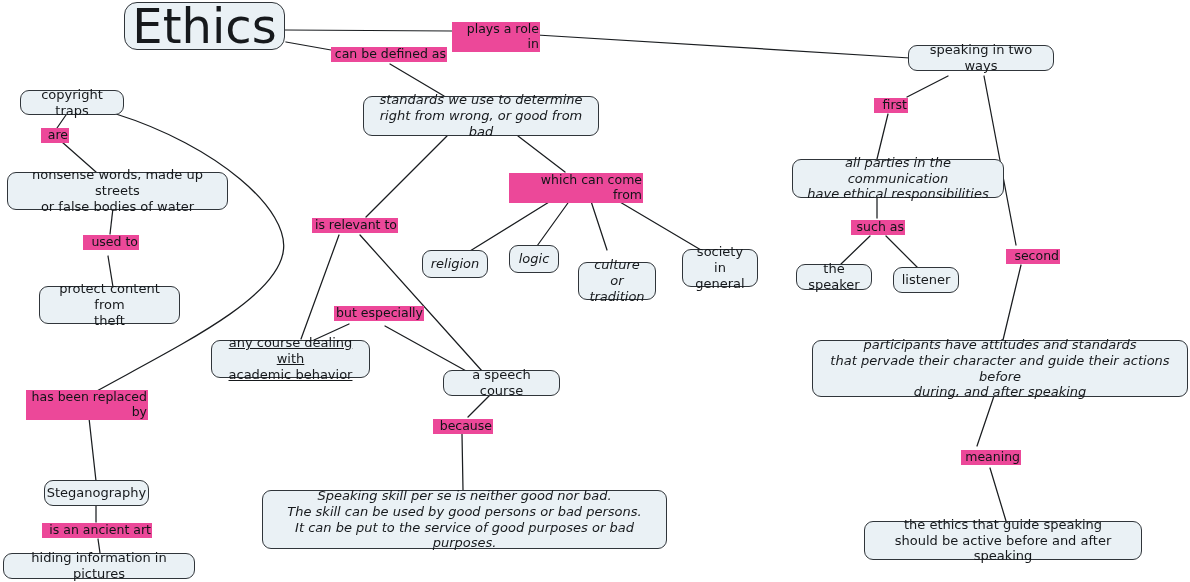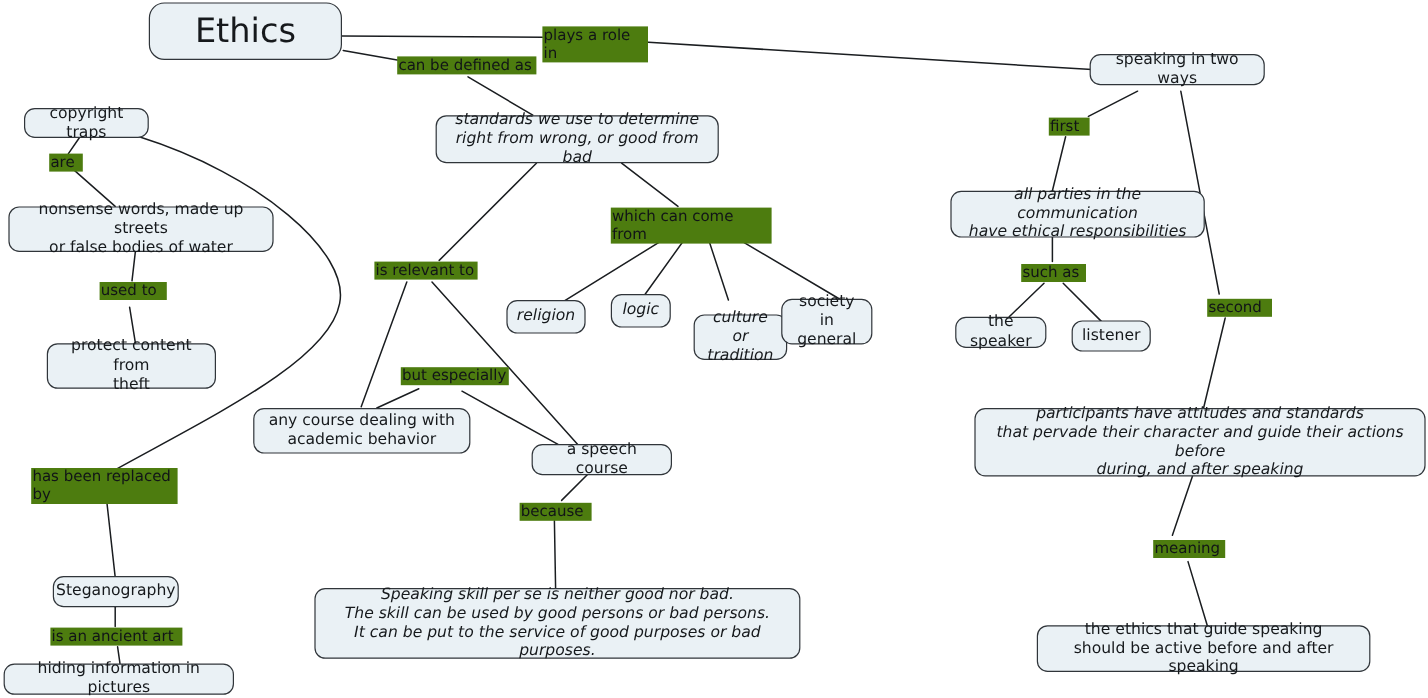--- a/index.html
+++ b/index.html
@@ -40,32 +40,32 @@
     line-height: 1.22;
     font-size: 13px;
     padding: 3px 8px;
     white-space: pre-line;
     z-index: 2;
   }
   .node.italic {
     font-style: italic;
   }
   .node.root {
-    font-size: 28px;
+    font-size: 48px;
     border-radius: 13px;
     border-width: 1.6px;
     letter-spacing: 0px;
     padding: 0 10px;
   }
   .link-label {
     position: absolute;
     font-size: 12.5px;
     color: #111417;
-    background: #4d7c0f;
-    text-align: left;
+    background: #ec4899;
+    text-align: right;
     line-height: 1.18;
     white-space: pre-line;
     z-index: 3;
     padding: 0 1px;
   }
 </style>
 </head>
 <body>
 
 <div id="map">
@@ -162,26 +162,26 @@
 
   <div class="node italic" style="left:509px; top:245px; width:50px; height:28px;">
     <span>logic</span>
   </div>
 
   <div class="node italic" style="left:578px; top:250px; width:78px; height:38px;margin-top:12px;">
     <span>culture or
 tradition</span>
   </div>
 
-  <div class="node" style="left:651px; top:249px; width:76px; height:38px;text-align:center;">
+  <div class="node" style="left:682px; top:249px; width:76px; height:38px;text-align:center;">
     <span>society in
 general</span>
   </div>
 
-  <div class="node" style="left:211px; top:340px; width:181px; height:38px;">
+  <div class="node" style="left:211px; top:340px; width:159px; height:38px;text-decoration:underline;">
     <span>any course dealing with
 academic behavior</span>
   </div>
 
   <div class="node" style="left:443px; top:370px; width:117px; height:26px;">
     <span>a speech course</span>
   </div>
 
   <div class="node italic" style="left:262px; top:490px; width:405px; height:59px;">
     <span>Speaking skill per se is neither good nor bad.

